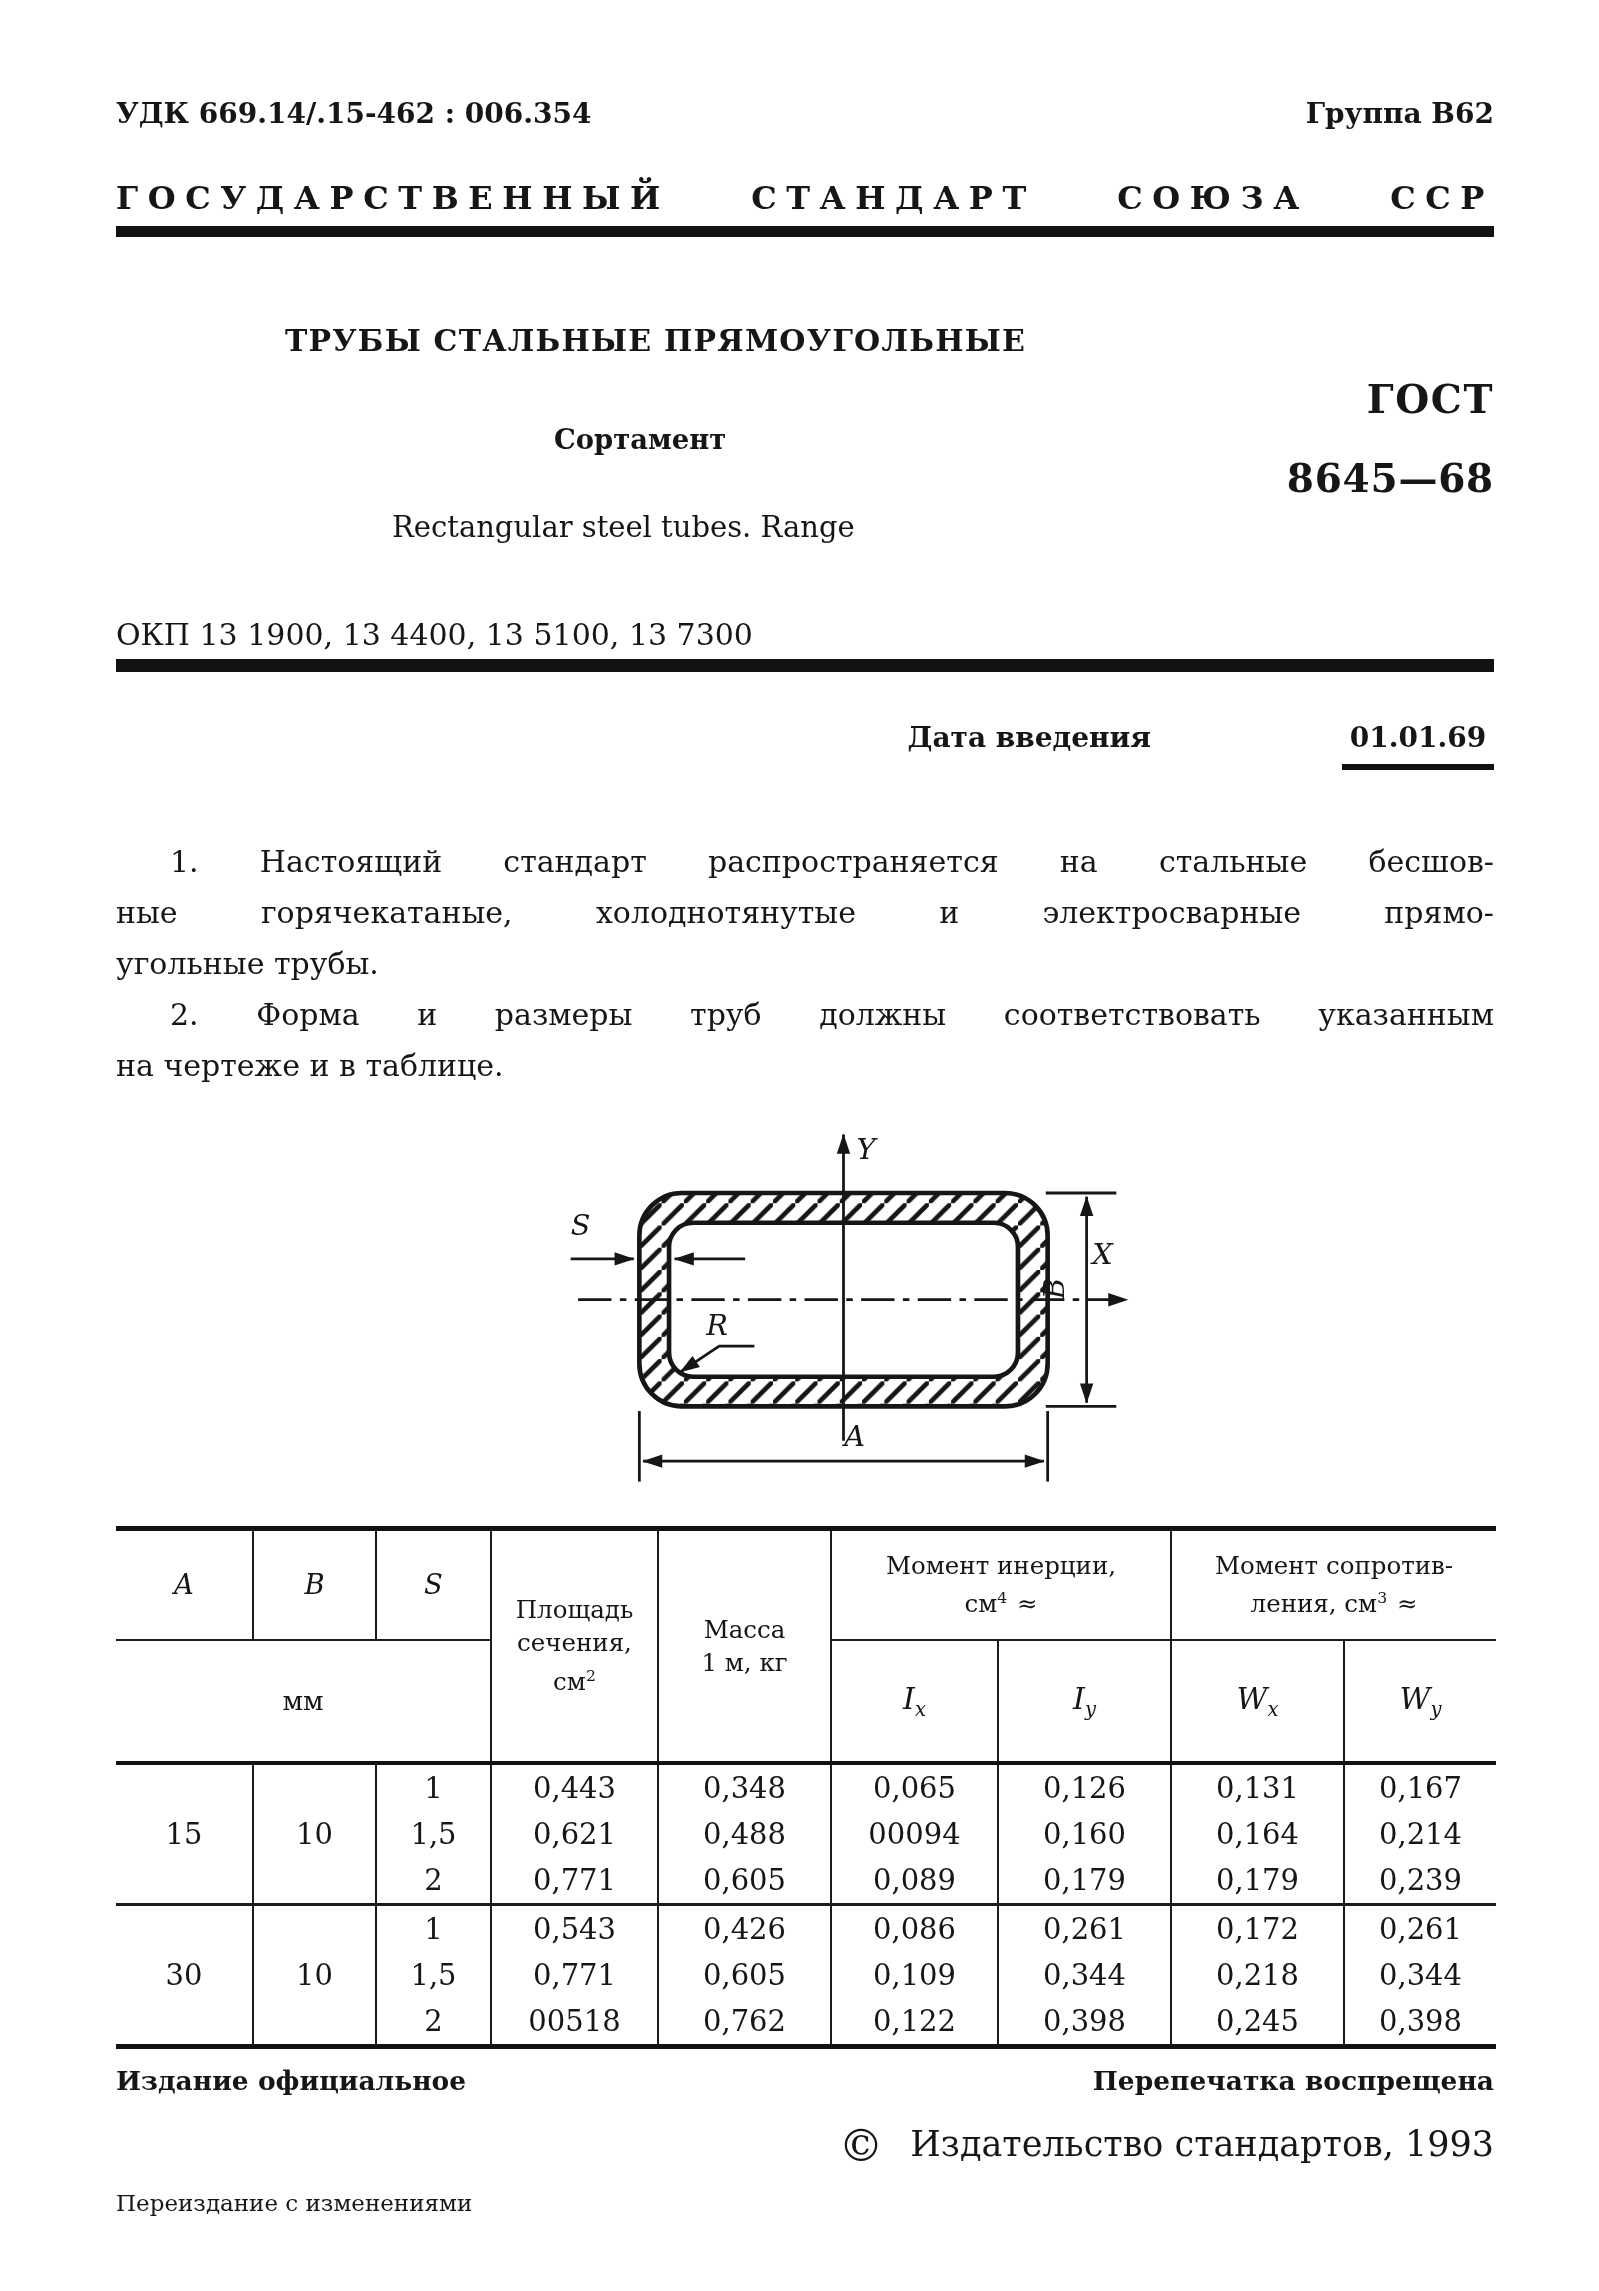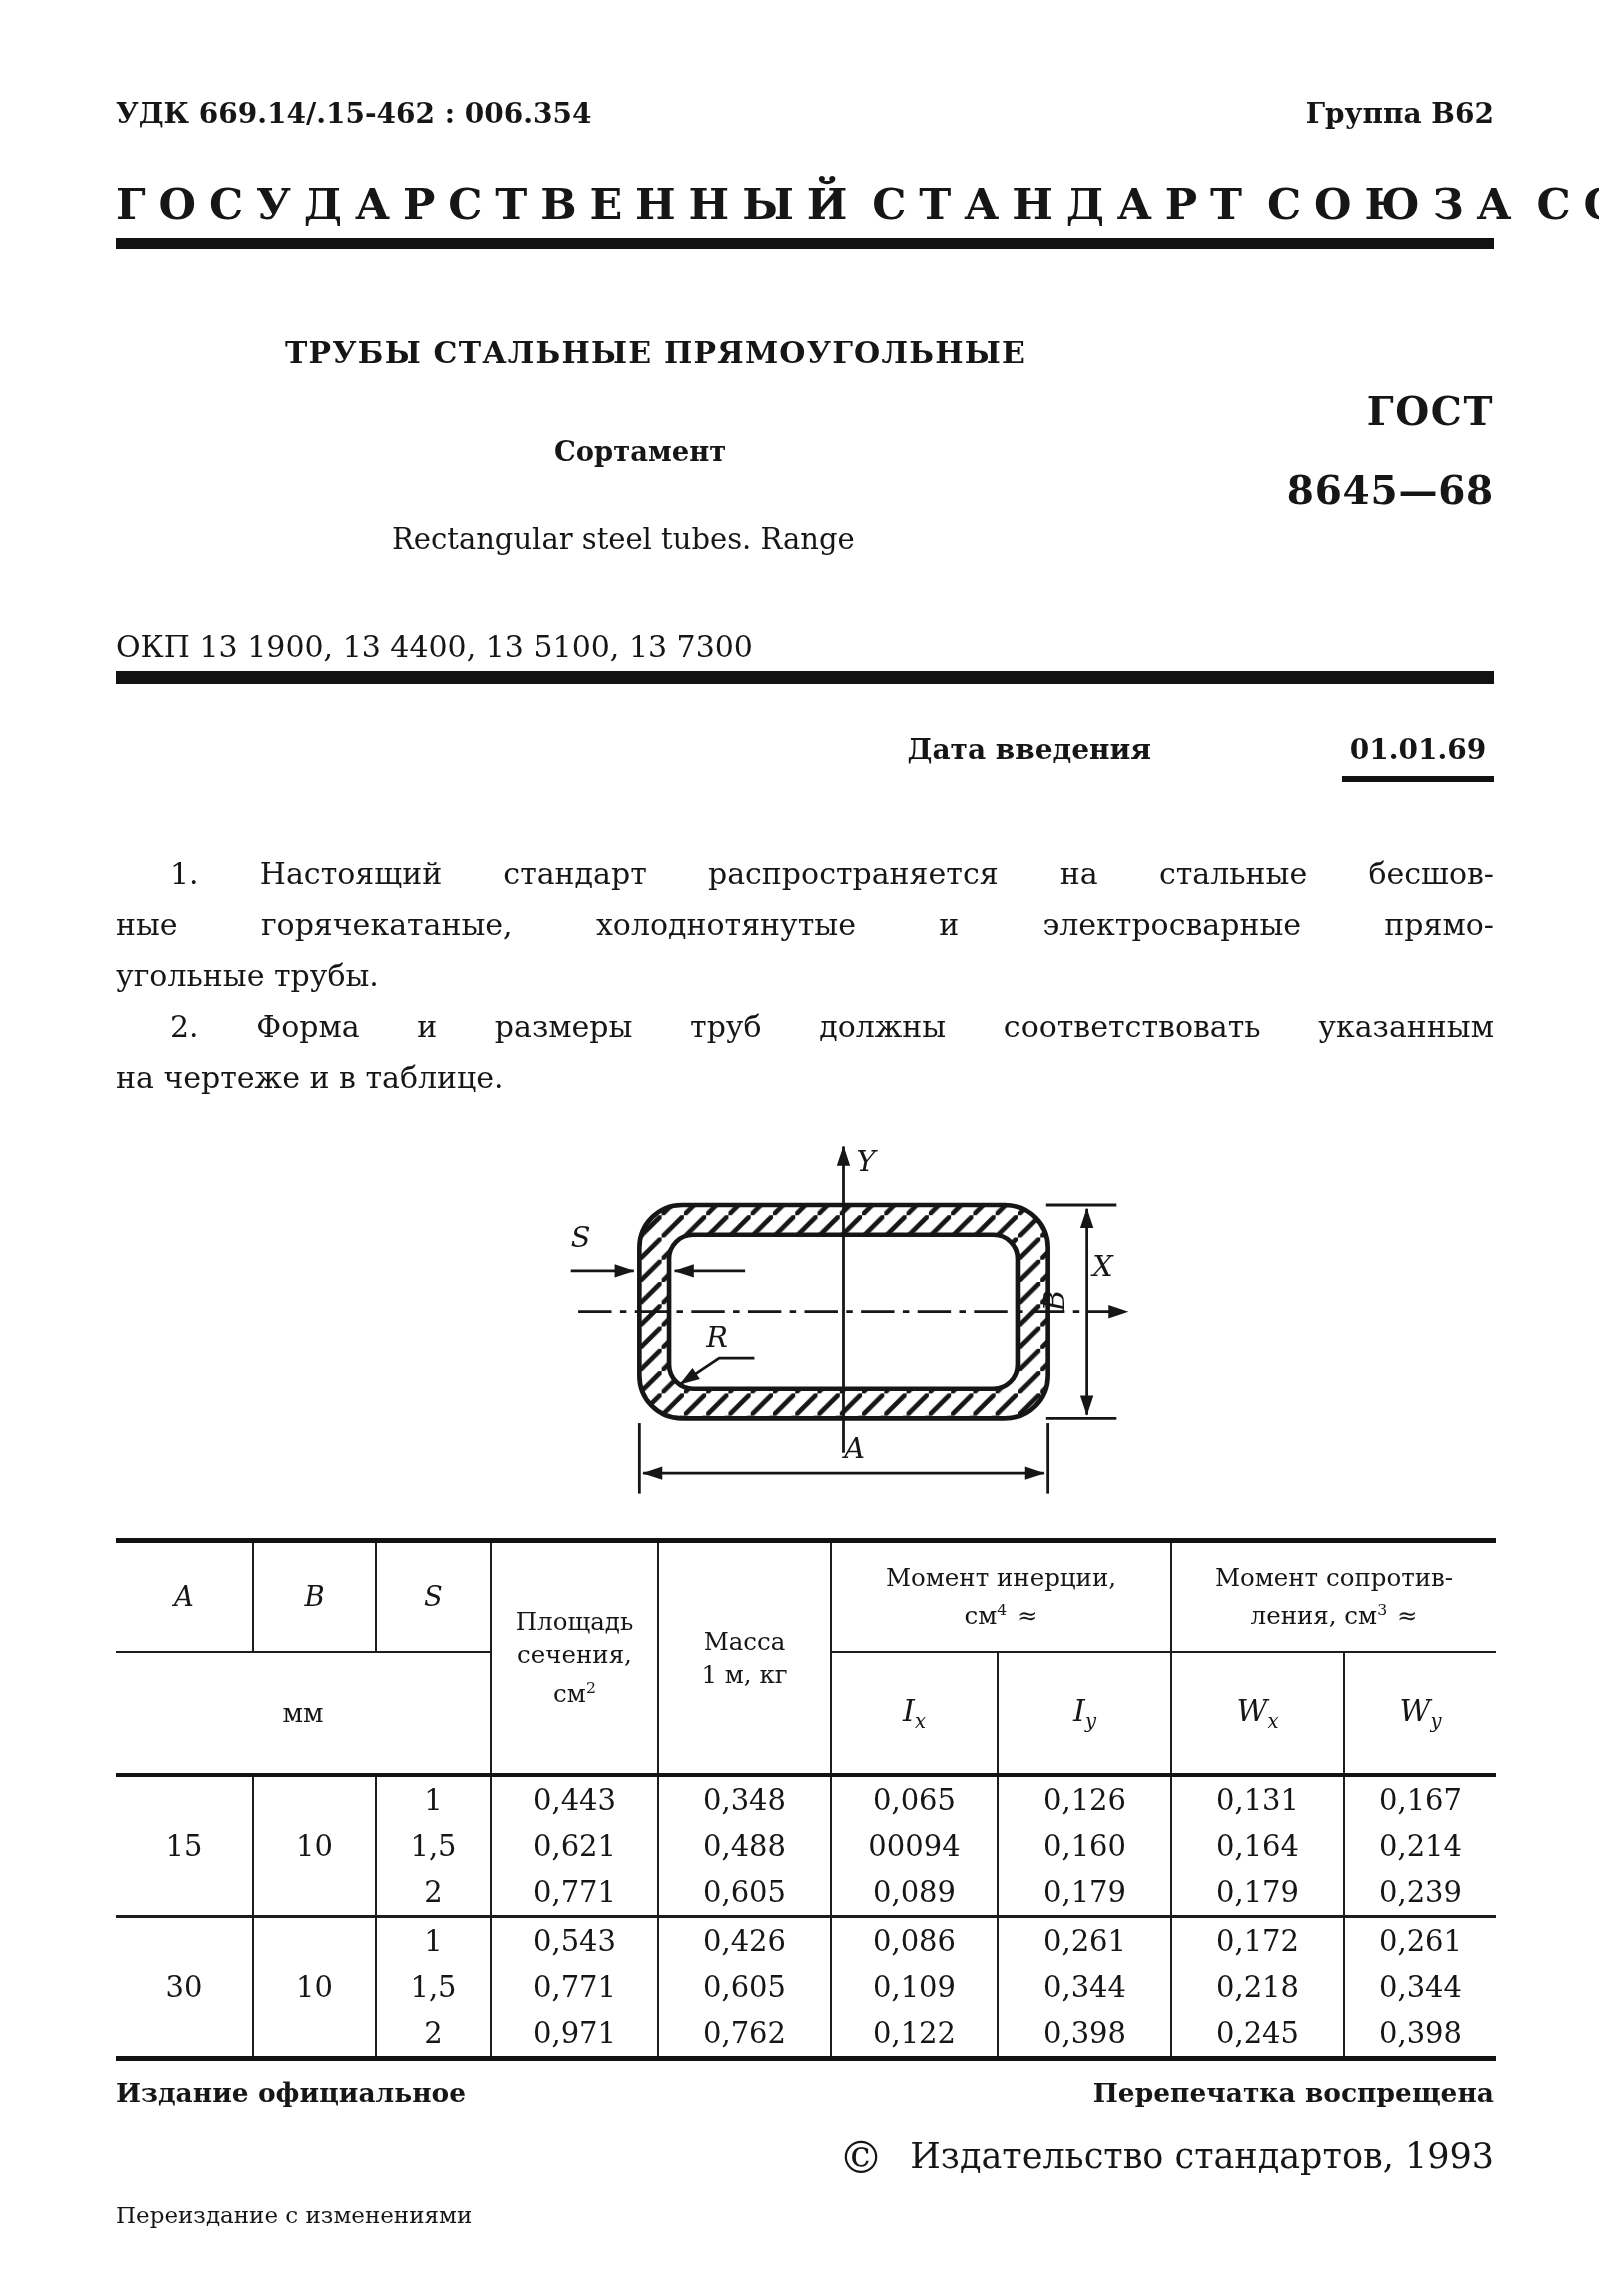--- a/index.html
+++ b/index.html
@@ -9,21 +9,21 @@
     color:#161616;
     font-family:"DejaVu Serif", serif;
     box-sizing:border-box;
     padding:59px 106px 0 116px;
     position:relative;
   }
   .flex-between{display:flex;justify-content:space-between;align-items:baseline;}
   
   .udk-row{font-weight:bold;font-size:28px;margin-top:38px;}
   
-  .gov-line{margin-top:49px;font-weight:bold;font-size:43px;gap:12px;}
+  .gov-line{margin-top:49px;font-weight:bold;font-size:32px;}
   .gov-line span{letter-spacing:0.30em;white-space:nowrap;}
   .rule{background:#121212;}
   .rule-1{margin-top:8.8px;height:10.8px;}
   
   .title-section{margin-top:86px;display:flex;}
   .title-left{flex:1;}
   .doc-title{font-weight:bold;font-size:30px;letter-spacing:0.04em;margin-left:169px;}
   .doc-subtitle{font-weight:bold;font-size:27.4px;margin-left:438px;margin-top:65px;}
   .doc-subtitle-en{font-size:29px;margin-left:276px;margin-top:55px;}
   .gost-block{width:294px;text-align:right;margin-top:53px;}
@@ -246,21 +246,21 @@
       <td>30</td>
       <td class="vl">10</td>
       <td class="vl num-stack">
         <div>1</div>
           <div>1,5</div>
           <div>2</div>
       </td>
       <td class="vlt num-stack">
         <div>0,543</div>
           <div>0,771</div>
-          <div>0,971</div>
+          <div>00518</div>
       </td>
       <td class="vl num-stack">
         <div>0,426</div>
           <div>0,605</div>
           <div>0,762</div>
       </td>
       <td class="vlt num-stack">
         <div>0,086</div>
           <div>0,109</div>
           <div>0,122</div>

